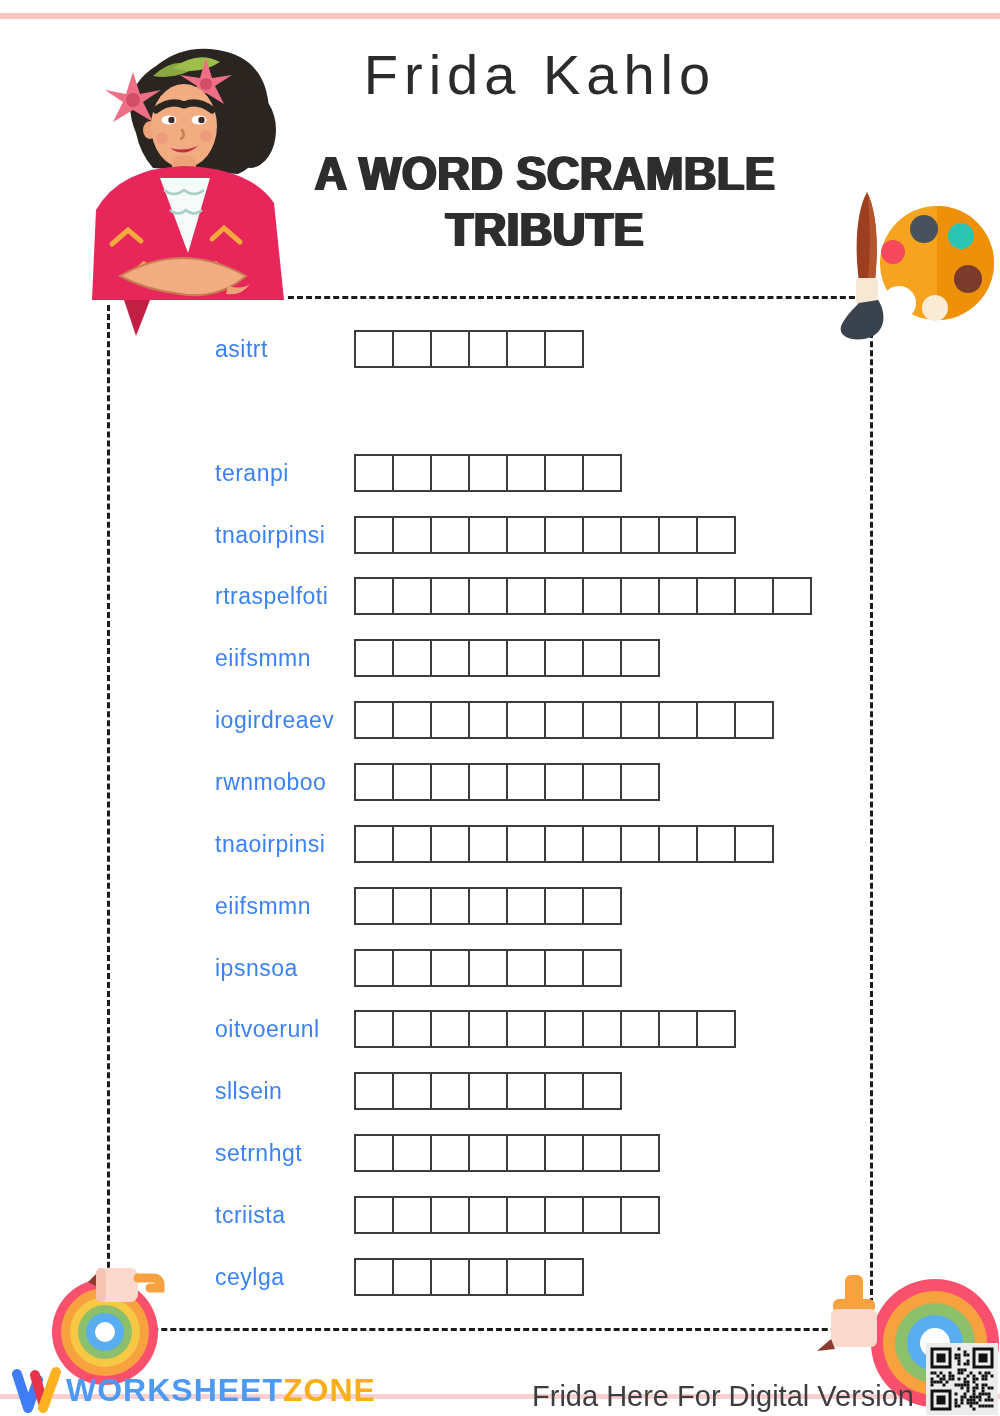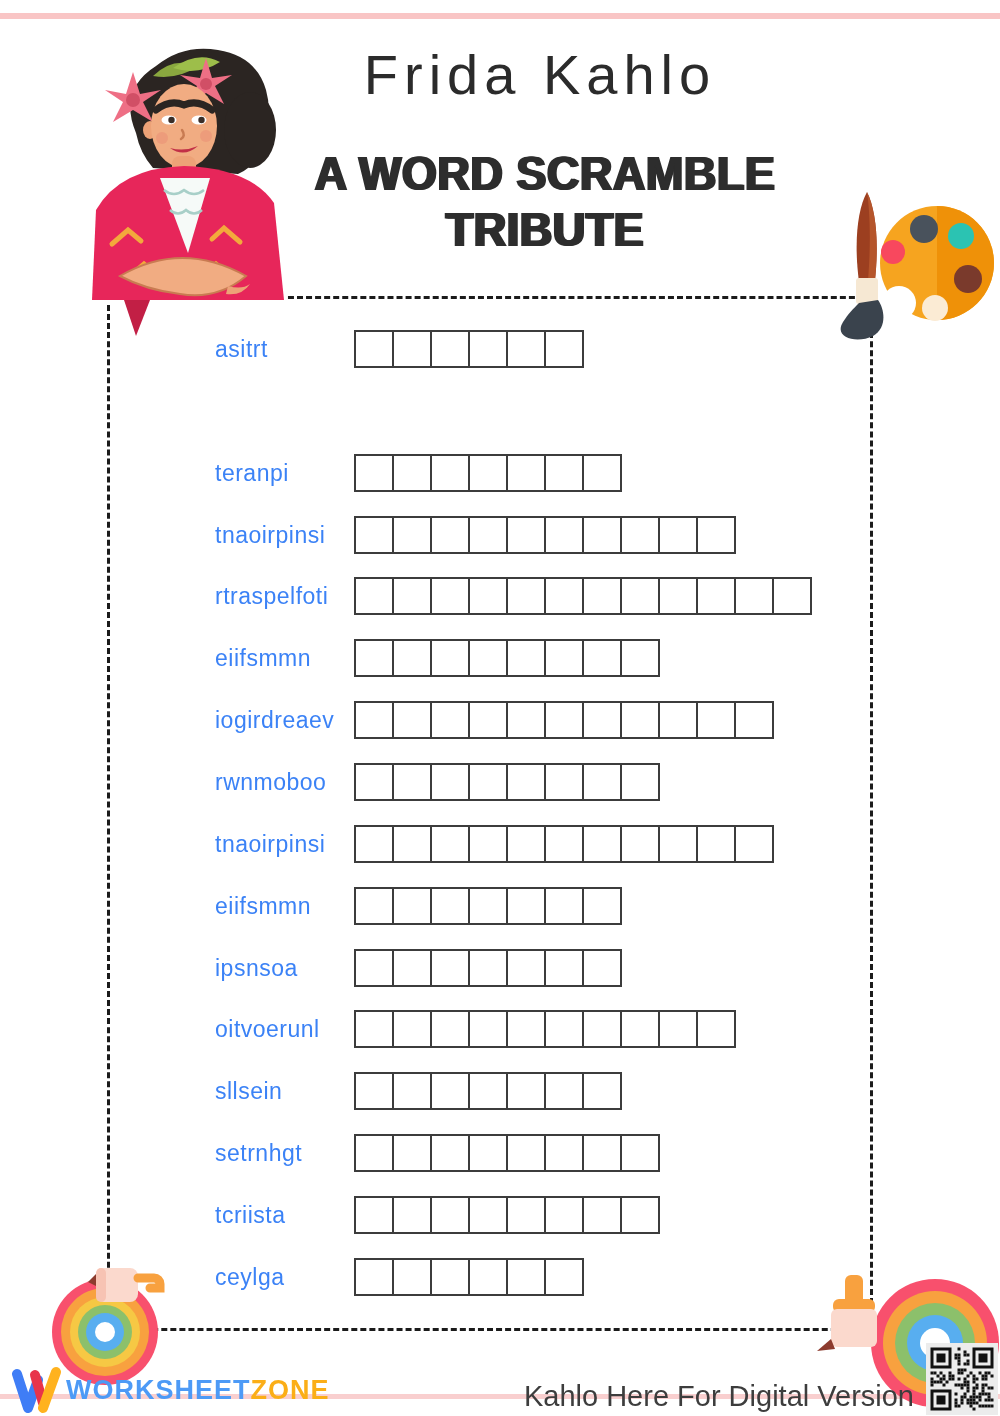--- a/index.html
+++ b/index.html
@@ -23,21 +23,21 @@
   .letter-boxes{position:absolute;left:247px;top:0;display:flex;}
   .cell{width:40px;height:38px;border:2px solid #3c3c3c;box-sizing:border-box;background:#ffffff;margin-left:-2px;}
   .cell:first-child{margin-left:0;}
 
   .frida{position:absolute;left:78px;top:38px;z-index:2;}
   .palette{position:absolute;left:833px;top:190px;z-index:2;}
   .rainbow-left{position:absolute;left:48px;top:1260px;z-index:2;}
   .rainbow-right{position:absolute;left:805px;top:1253px;z-index:2;}
 
   .logo{position:absolute;left:12px;top:1364px;height:52px;display:flex;align-items:center;z-index:3;}
-  .logo-text{font-size:27px;font-weight:bold;letter-spacing:1px;margin-left:4px;}
+  .logo-text{font-size:32px;font-weight:bold;letter-spacing:1px;margin-left:4px;}
   .brand-primary{color:#4d9af6;}
   .brand-secondary{color:#fbae17;}
 
   .scan-text{position:absolute;right:86px;top:1380px;font-size:29px;color:#3d3d3d;z-index:3;}
   .qr{position:absolute;left:926px;top:1343px;width:72px;height:72px;background:#ececec;z-index:4;}
 </style>
 </head>
 <body>
 
 <div class="page">
@@ -354,21 +354,21 @@
 
   <div class="logo">
     <svg width="50" height="50" viewBox="0 0 50 50">
       <path d="M5,9 L16,43 L26,15" fill="none" stroke="#3f7df6" stroke-width="10" stroke-linecap="round" stroke-linejoin="round"></path>
       <path d="M23,10 L31,38" fill="none" stroke="#e8334a" stroke-width="10" stroke-linecap="round"></path>
       <path d="M31,43 L44,7" fill="none" stroke="#ffb21e" stroke-width="10" stroke-linecap="round"></path>
     </svg>
     <span class="logo-text"><span class="brand-primary">WORKSHEET</span><span class="brand-secondary">ZONE</span></span>
   </div>
 
-  <div class="scan-text">Kahlo Here For Digital Version</div>
+  <div class="scan-text">Frida Here For Digital Version</div>
 
   <svg class="qr" width="72" height="72" viewBox="0 0 72 72">
       <rect x="31.5" y="4.5" width="3" height="3" fill="#111"></rect>
       <rect x="37.5" y="7.5" width="3" height="3" fill="#111"></rect>
       <rect x="28.5" y="10.5" width="3" height="3" fill="#111"></rect>
       <rect x="31.5" y="10.5" width="3" height="3" fill="#111"></rect>
       <rect x="37.5" y="10.5" width="3" height="3" fill="#111"></rect>
       <rect x="40.5" y="10.5" width="3" height="3" fill="#111"></rect>
       <rect x="28.5" y="13.5" width="3" height="3" fill="#111"></rect>
       <rect x="31.5" y="13.5" width="3" height="3" fill="#111"></rect>

